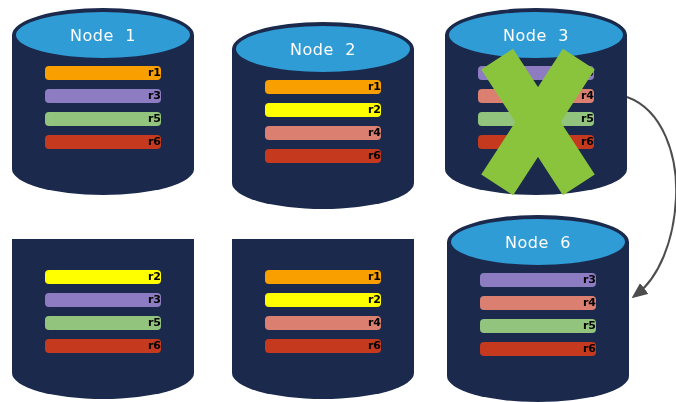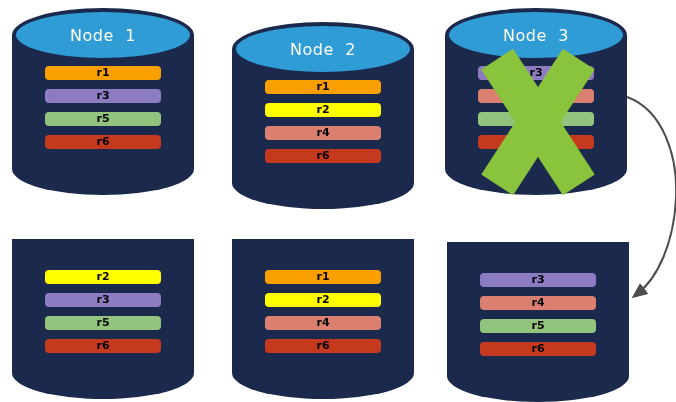--- a/index.html
+++ b/index.html
@@ -28,21 +28,21 @@
     font-weight: normal; font-size: 16px; word-spacing: 6px;
     letter-spacing: 0.5px;
     text-align: right;
   }
   .bars {
     position: absolute; left: 33px; top: 58px; width: 116px;
     display: flex; flex-direction: column; gap: 9px;
   }
   .bar {
     height: 14px; border-radius: 4px;
-    text-align: center; font-size: 11px; font-weight: bold;
+    text-align: right; font-size: 11px; font-weight: bold;
     line-height: 14px; color: var(--bar-text);
   }
   .x-overlay { position: absolute; left: 0; top: 0; pointer-events: none; }
   .arrow-layer {
     position: absolute; left: 0; top: 0; width: 676px; height: 402px;
     pointer-events: none;
   }
   .arrow-path { stroke: var(--arrow); stroke-width: 2; fill: none; }
   .arrow-head { fill: var(--arrow); }
   .x-arm { fill: var(--failure-x); }
@@ -108,20 +108,23 @@
   <div class="bars">
     <div class="bar" style="background-color: rgb(249, 160, 0);">r1</div>
     <div class="bar" style="background-color: rgb(255, 255, 0);">r2</div>
     <div class="bar" style="background-color: rgb(219, 128, 112);">r4</div>
     <div class="bar" style="background-color: rgb(197, 57, 31);">r6</div>
   </div>
 </div>
 
 <div class="node" style="left:447px; top:215px;">
   <div class="cyl-body"></div>
+  <div class="cyl-top">
+    <span class="node-title">Node 6</span>
+  </div>
   <div class="bars">
     <div class="bar" style="background-color: rgb(142, 124, 195);">r3</div>
     <div class="bar" style="background-color: rgb(219, 128, 112);">r4</div>
     <div class="bar" style="background-color: rgb(147, 196, 125);">r5</div>
     <div class="bar" style="background-color: rgb(197, 57, 31);">r6</div>
   </div>
 </div>
 
 <svg class="arrow-layer" viewBox="0 0 676 402" aria-hidden="true">
   <defs>

